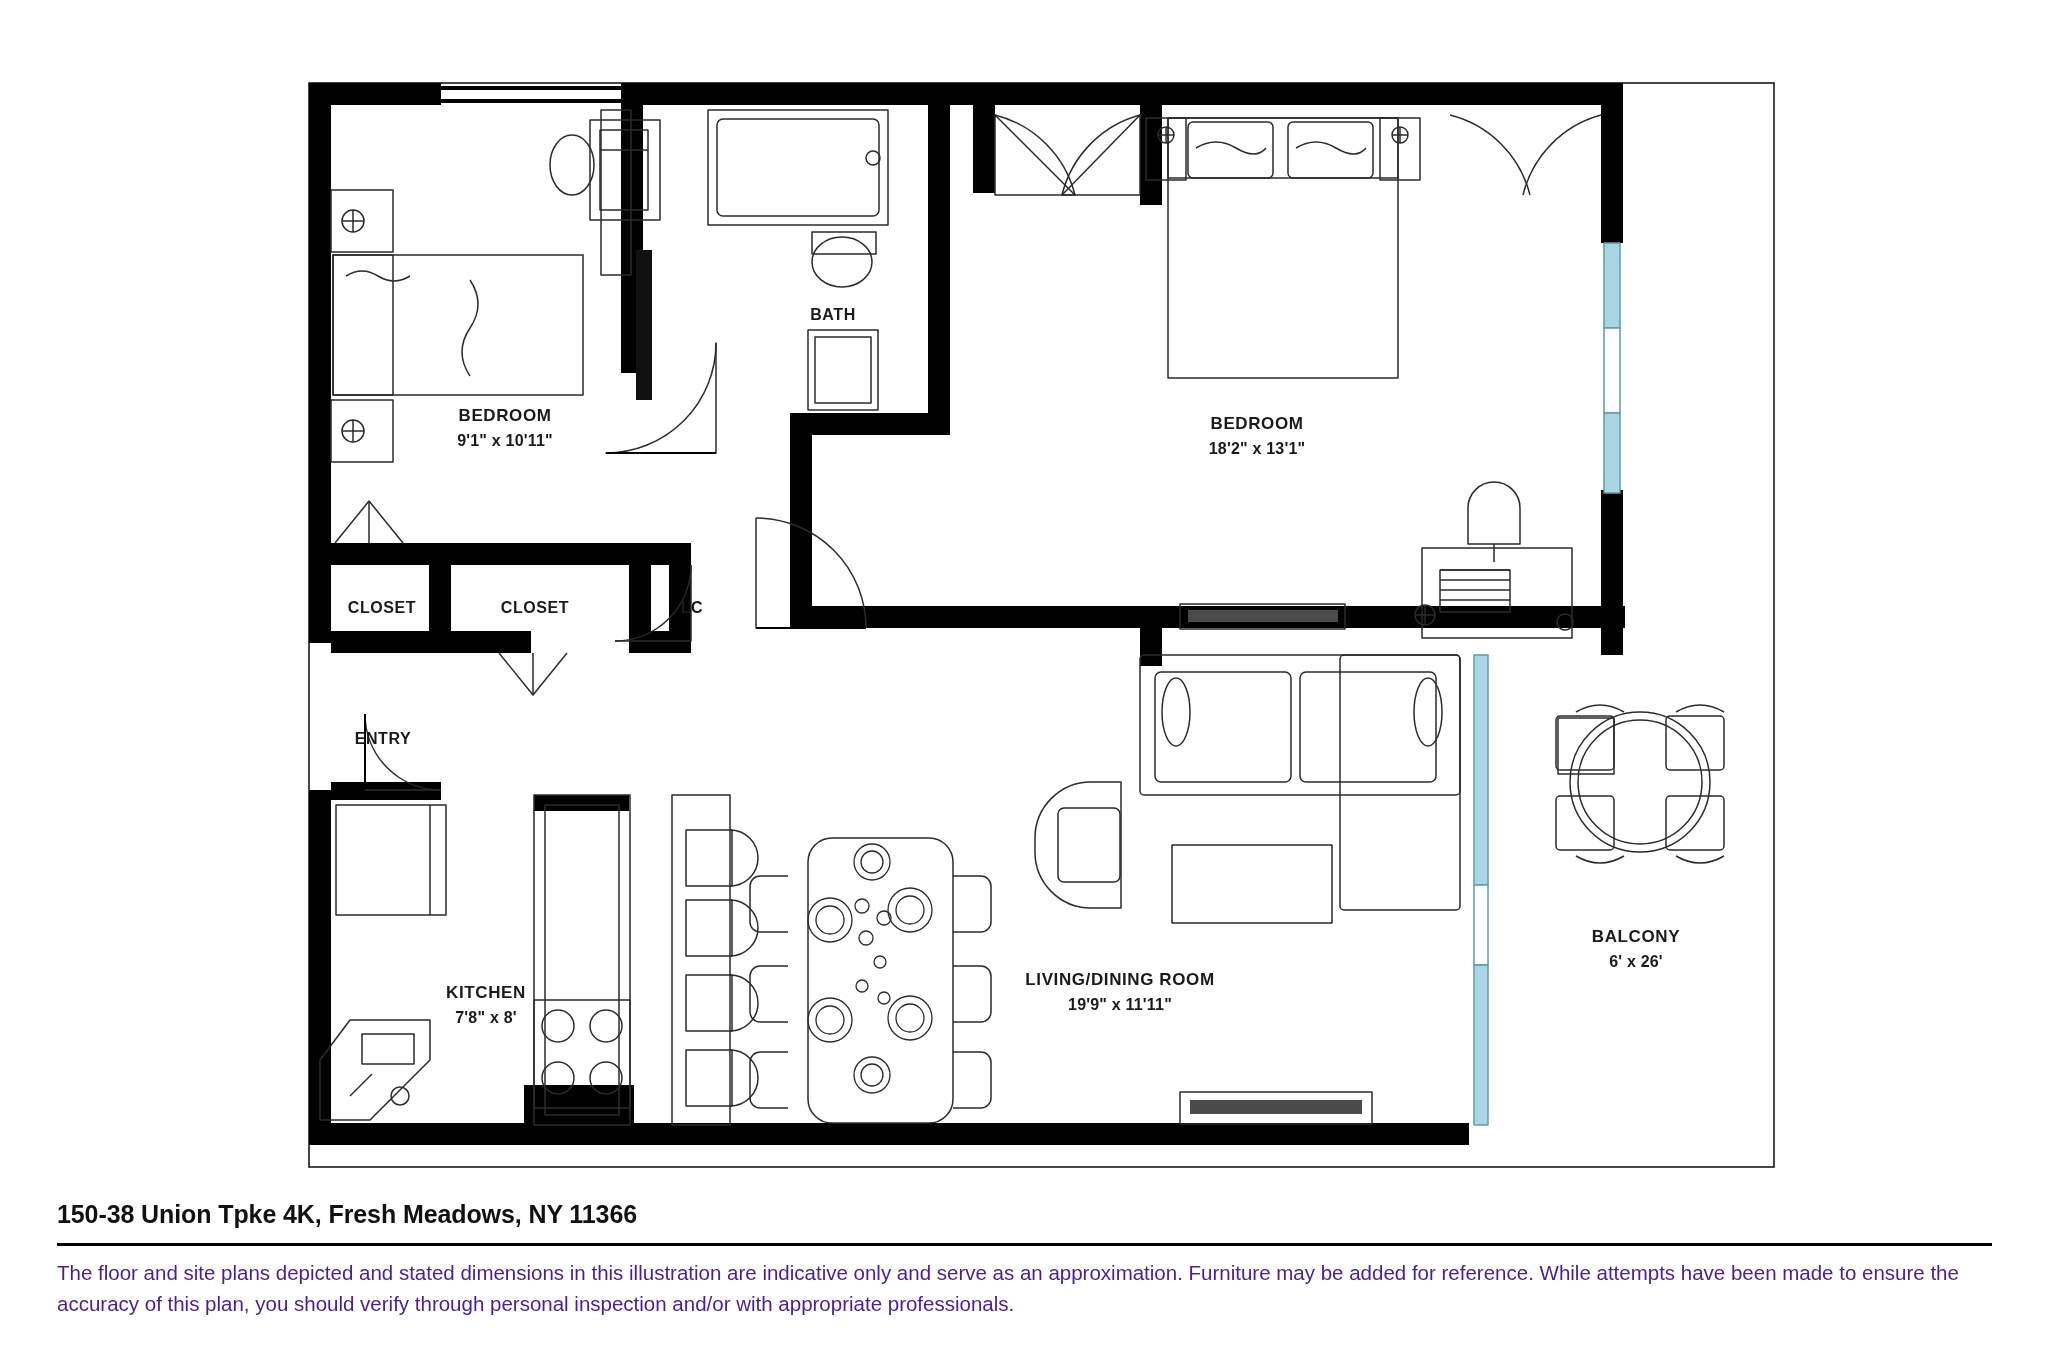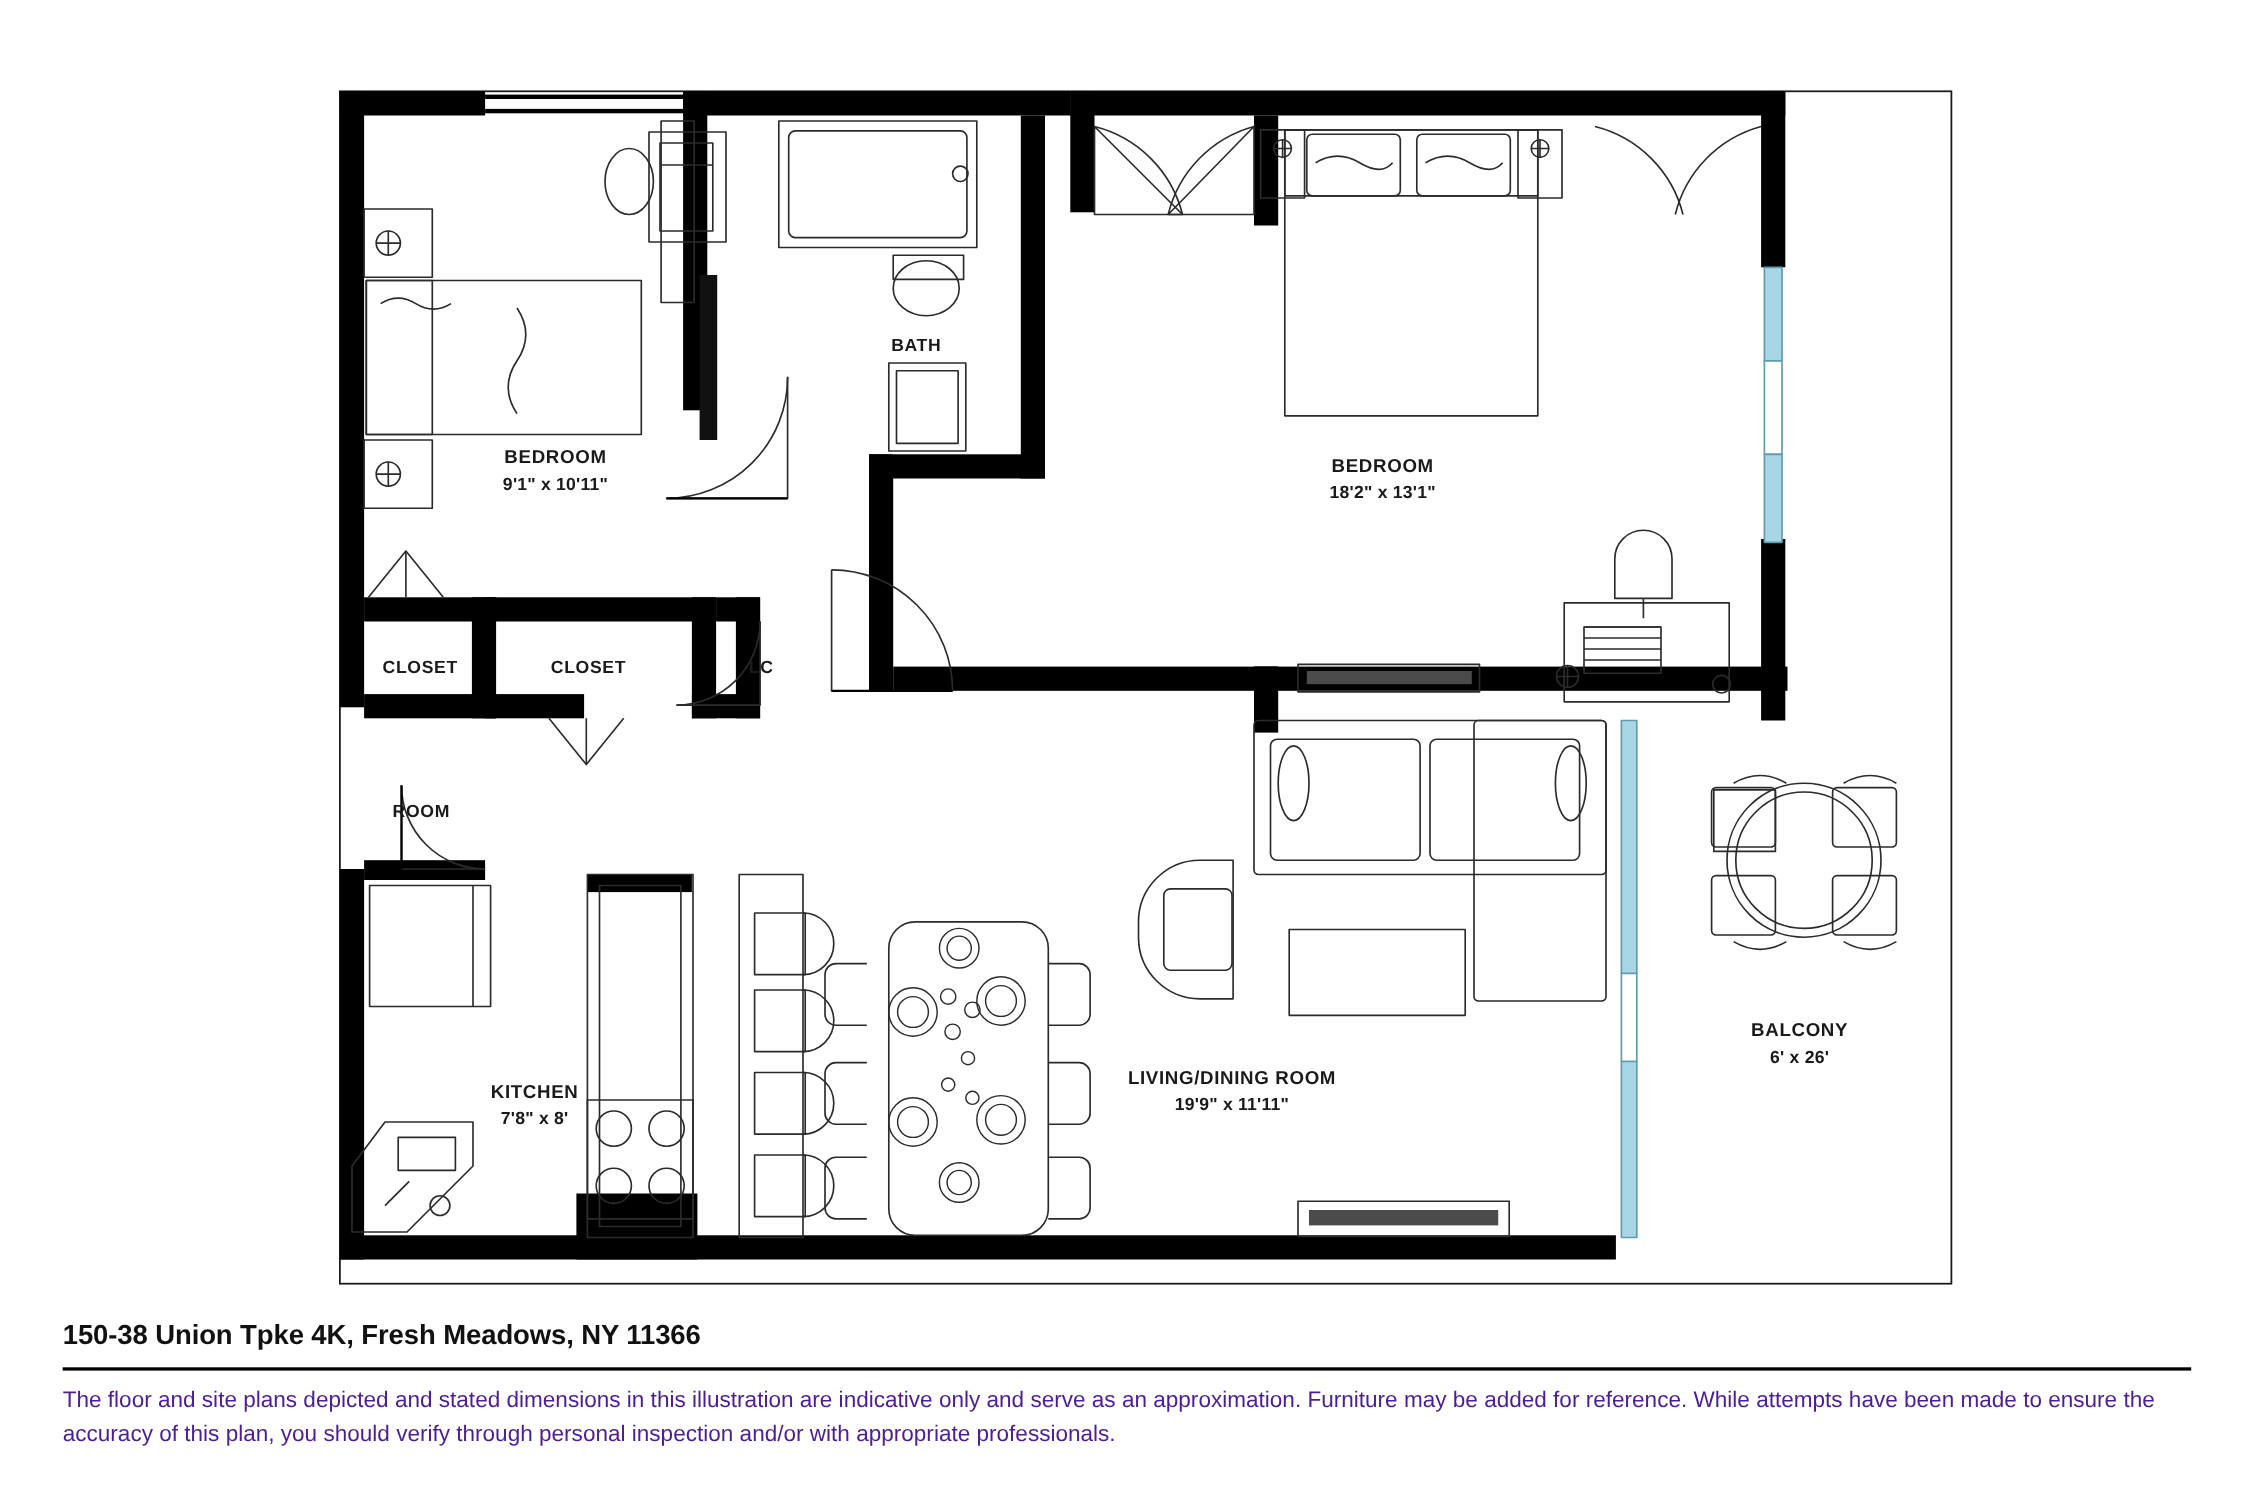--- a/index.html
+++ b/index.html
@@ -362,21 +362,21 @@
 
   <div class="room-label small-label" style="left:535px; top:596px;">
     <span>CLOSET</span>
   </div>
 
   <div class="room-label small-label" style="left:674px; top:596px;padding-left:36px;">
     <span>LC</span>
   </div>
 
   <div class="room-label small-label" style="left:383px; top:727px;">
-    <span>ROOM</span>
+    <span>ENTRY</span>
   </div>
 
   <div class="room-label" style="left:486px; top:950px;margin-top:31px;">
     <span>KITCHEN</span>
     <span class="dims">7'8" x 8'</span>
   </div>
 
   <div class="room-label" style="left:1120px; top:968px;">
     <span>LIVING/DINING ROOM</span>
     <span class="dims">19'9" x 11'11"</span>

